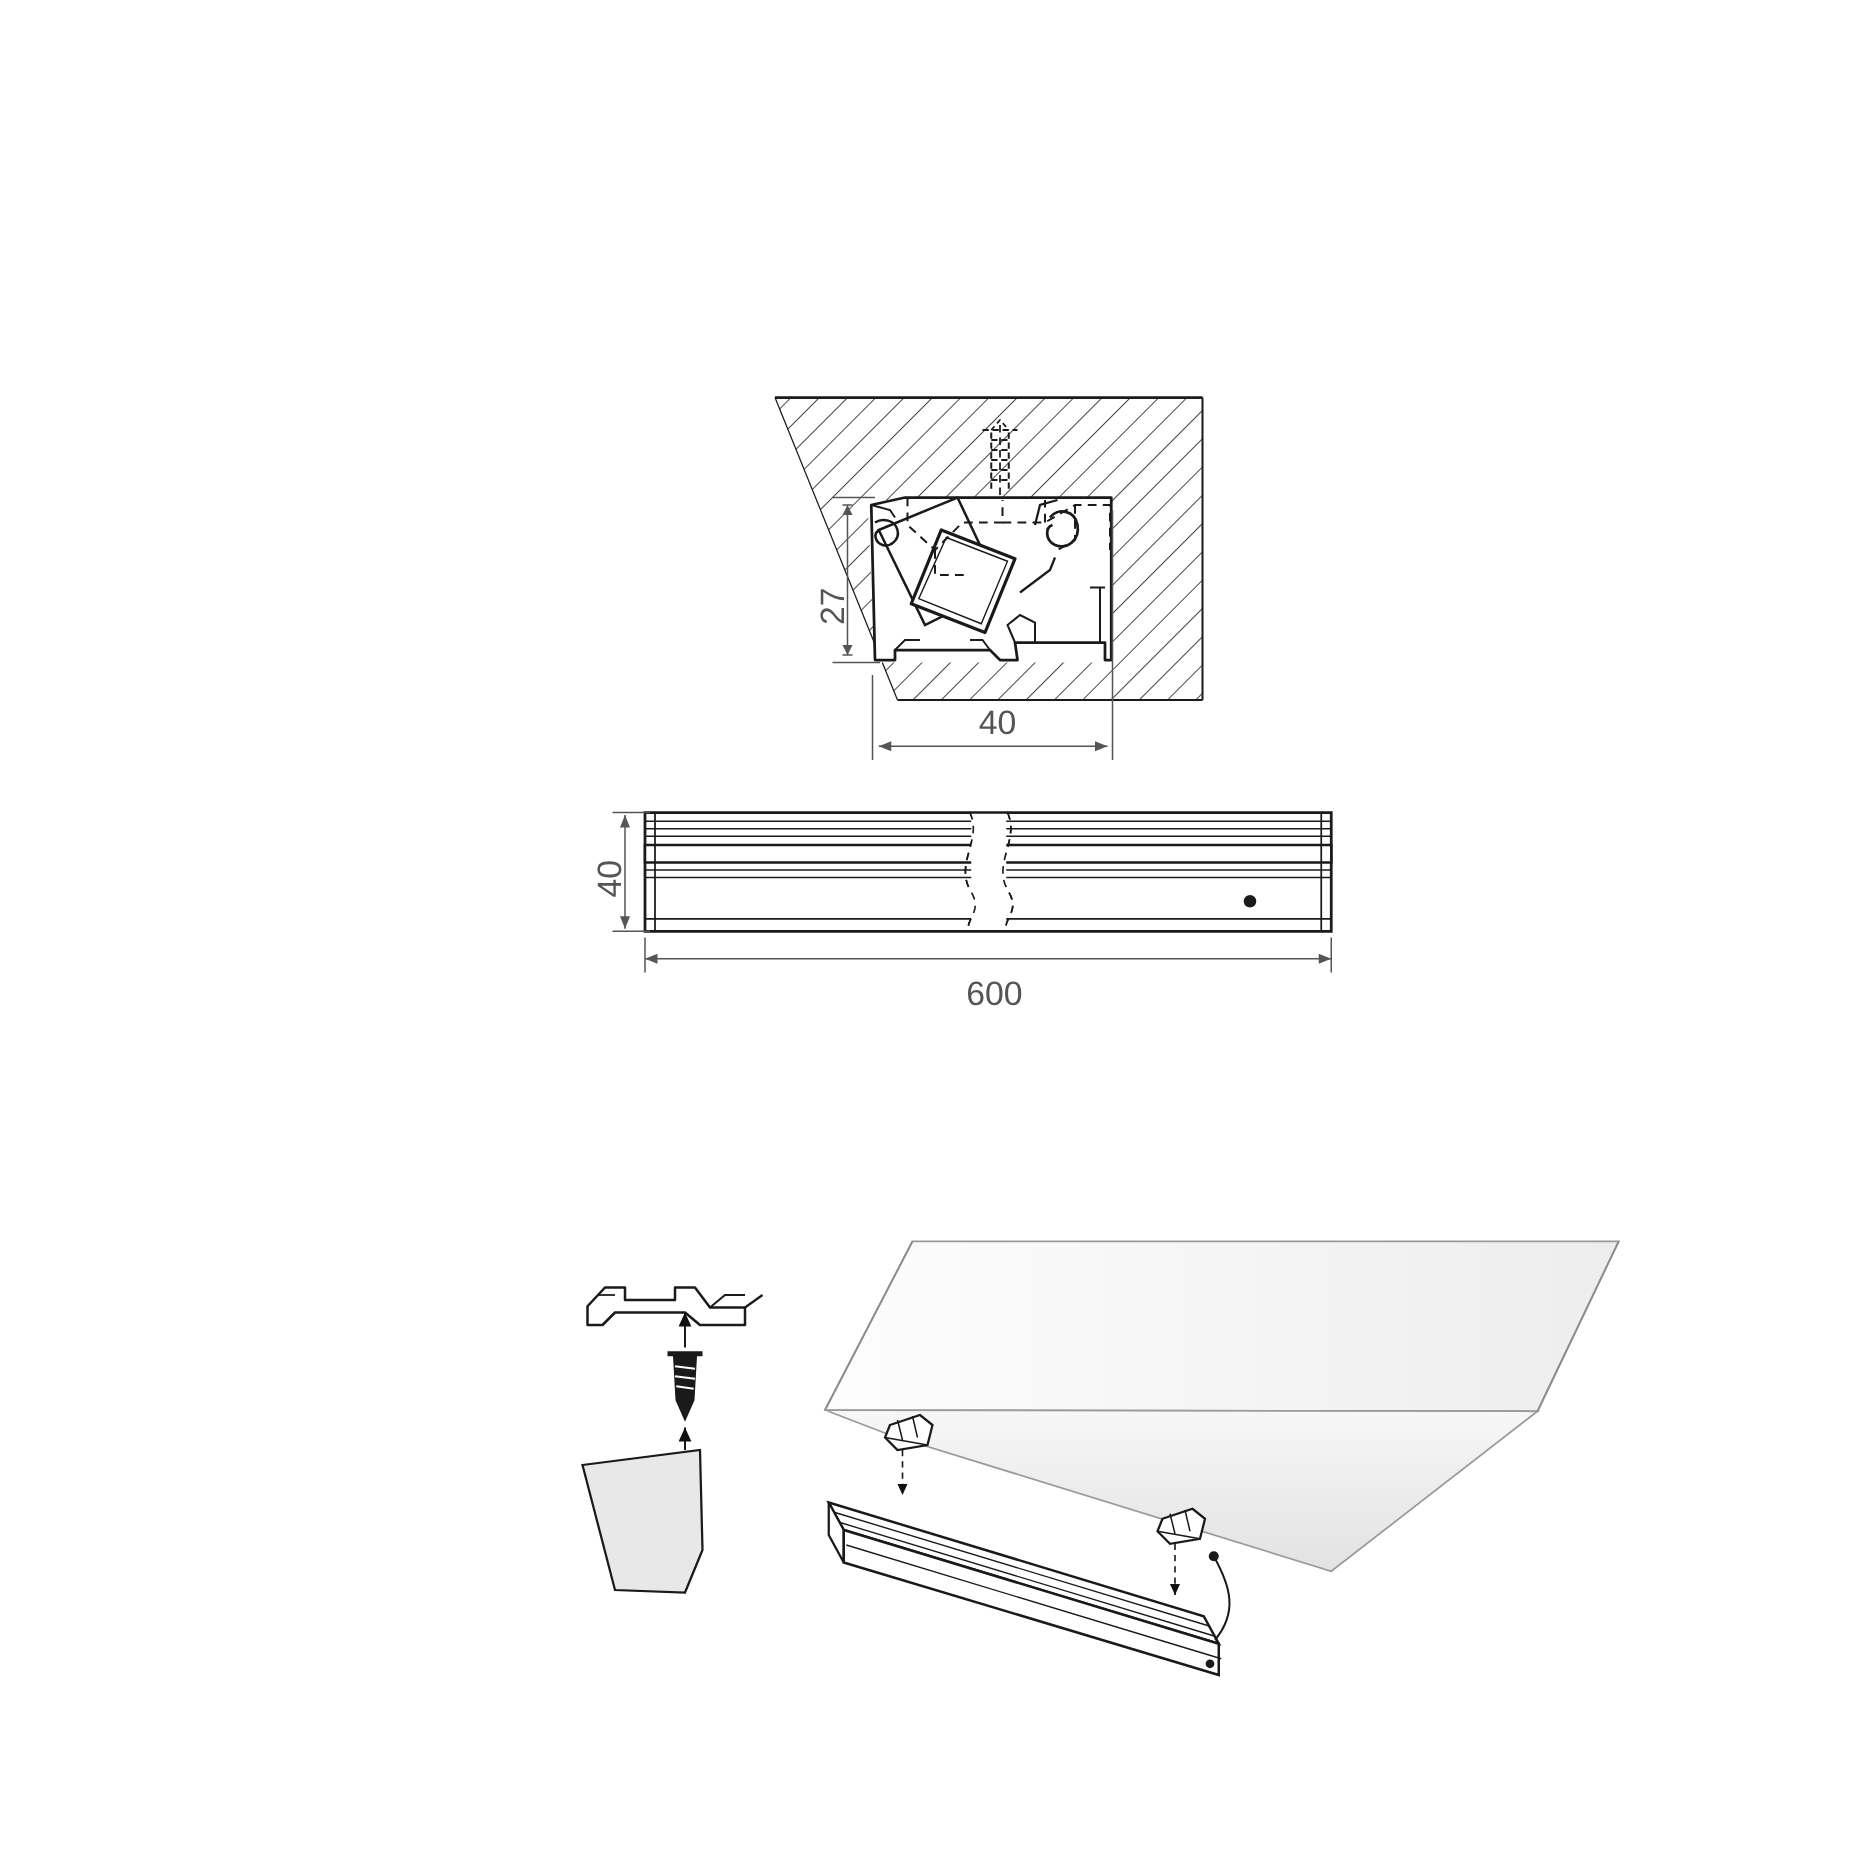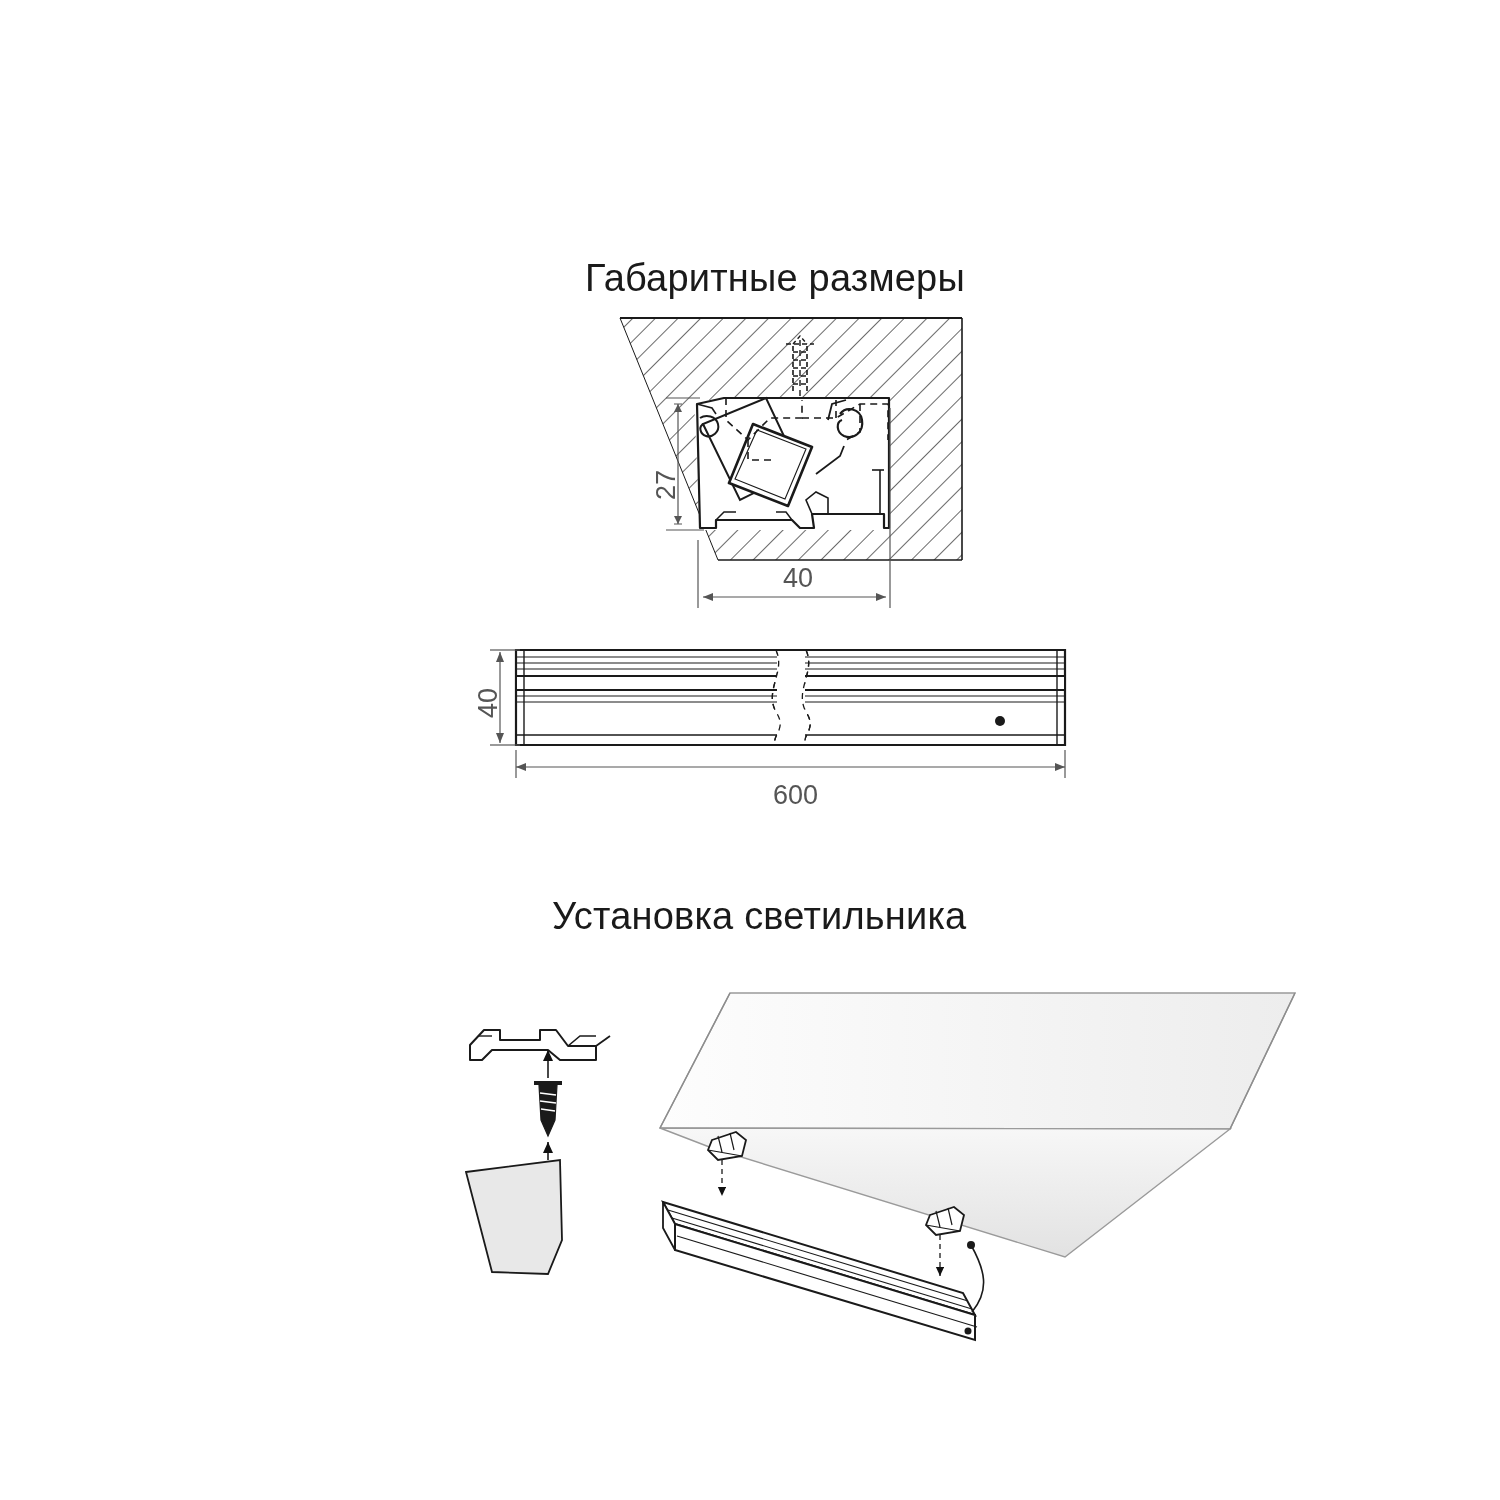--- a/index.html
+++ b/index.html
@@ -44,23 +44,21 @@
   #label-40-width { left: 783px; top: 563px; }
   #label-40-height { left: 473px; top: 718px; }
   #label-900 { left: 773px; top: 780px; }
   svg { position: absolute; left: 0; top: 0; }
 </style>
 </head>
 <body>
 
 <div id="page">
 
-  <div class="title" id="title-dimensions">Габаритные размеры</div>
-
-  <div class="title" id="title-install">Установка светильника</div>
+
 
   <div class="dim-label vert" id="label-27">27</div>
 
   <div class="dim-label" id="label-40-width">40</div>
 
   <div class="dim-label vert" id="label-40-height">40</div>
 
   <div class="dim-label" id="label-900">600</div>
 
   <svg width="1500" height="1500" viewBox="0 0 1500 1500">

